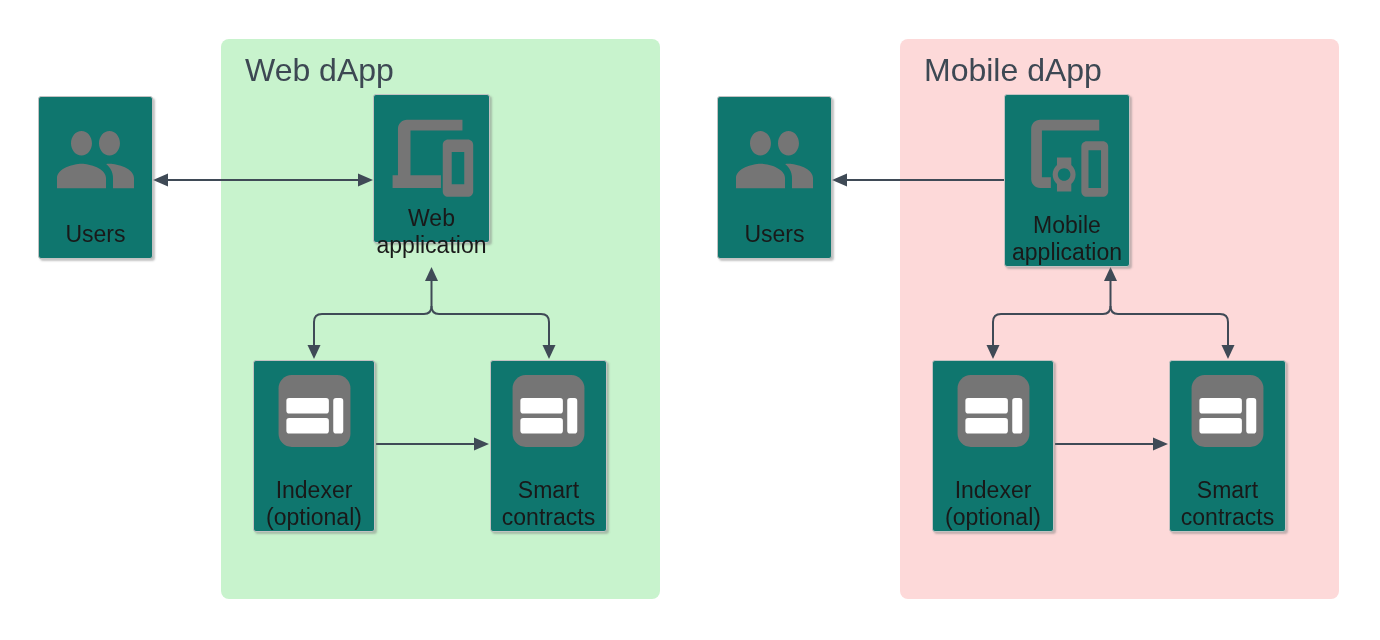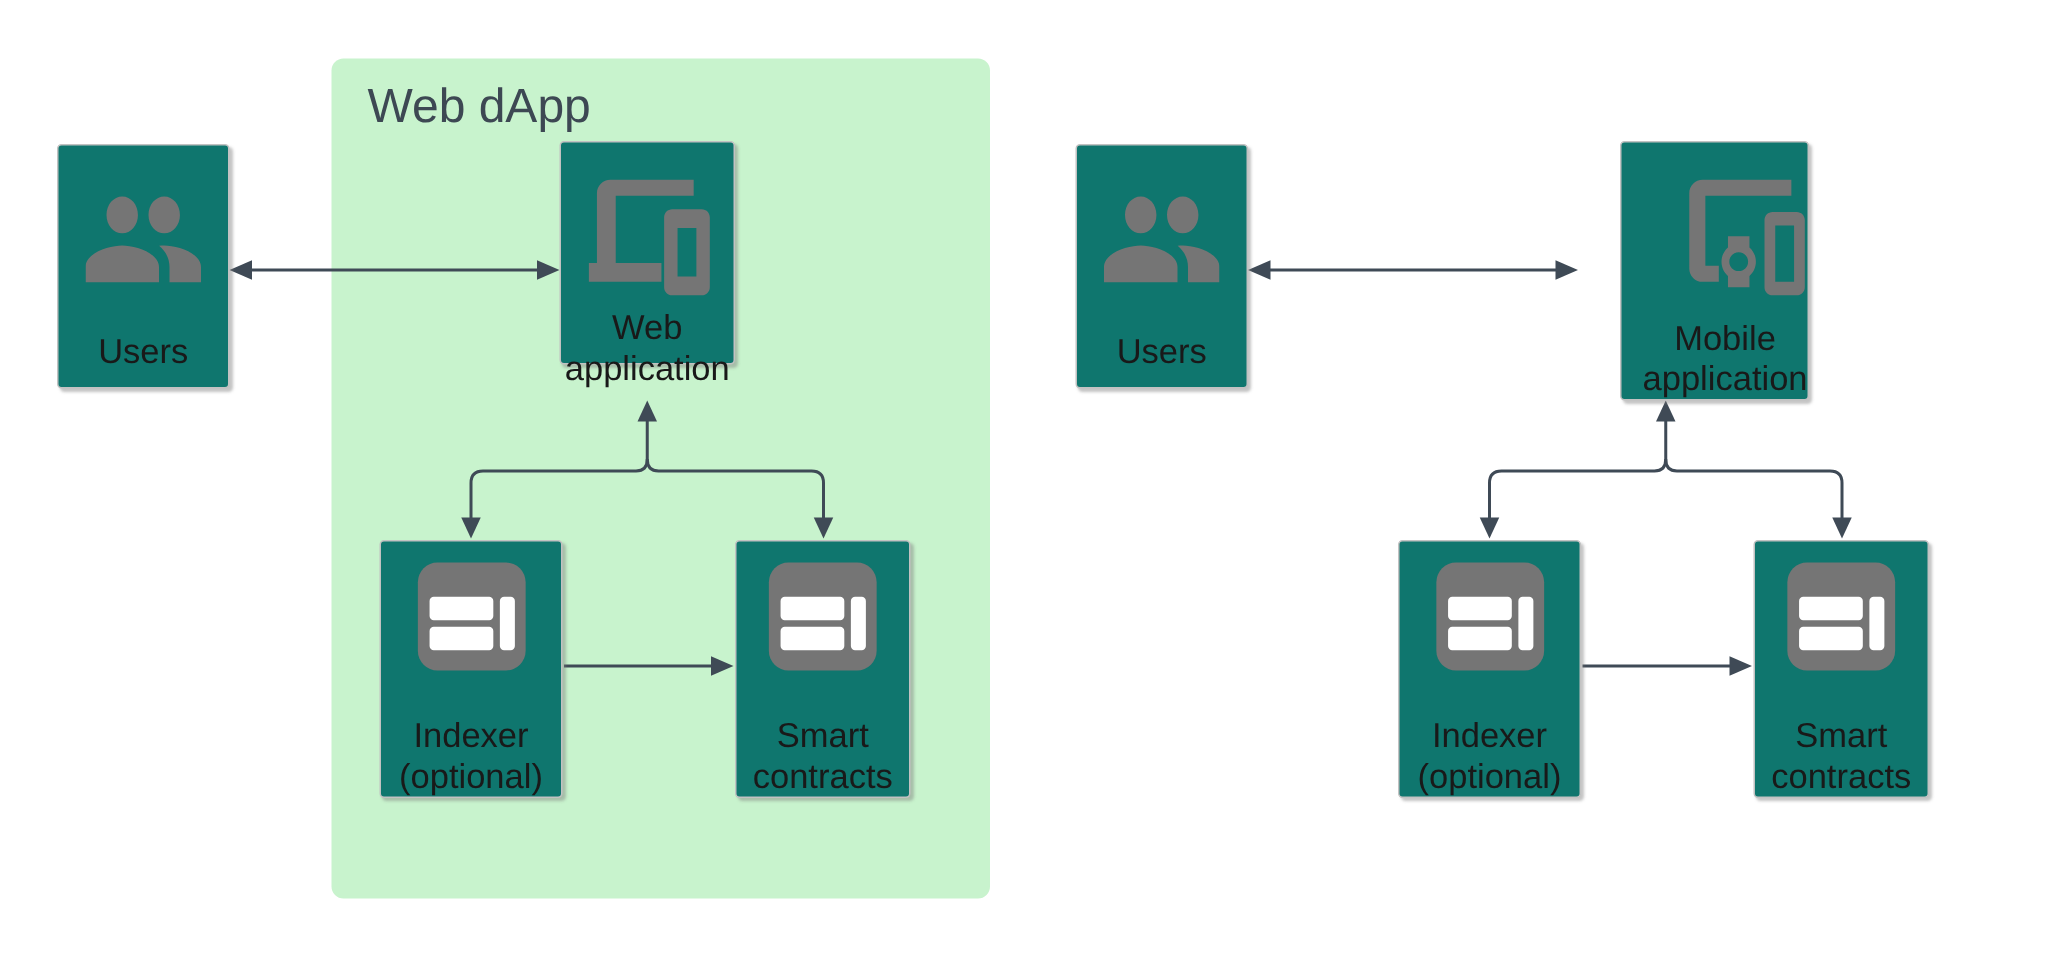--- a/index.html
+++ b/index.html
@@ -27,20 +27,23 @@
   .node-app      { padding:22px 0 0 0; }
   .node-backend  { padding:12px 0 0 0; }
 </style>
 </head>
 <body>
 
 <div class="canvas">
 
   <div class="panel panel-green">
     <div class="panel-title">Web dApp</div>
+  </div>
+  <div class="panel panel-pink">
+    <div class="panel-title">Mobile dApp</div>
   </div>
 
   <svg class="connectors" viewBox="0 0 1380 640">
 
     <g>
       <line class="edge" x1="166" y1="180" x2="360" y2="180"></line>
       <polygon class="head" points="153,180 168,173.5 168,186.5"></polygon>
       <polygon class="head" points="373,180 358,173.5 358,186.5"></polygon>
     </g>
 
@@ -121,21 +124,21 @@
     </div>
   </div>
 
   <div class="node node-users" style="left:717px; top:96px; width:115px; height:163px;">
     <svg class="icon" width="77" height="62" viewBox="1 4 22 15.2" preserveAspectRatio="none">
       <path d="M16 11c1.66 0 2.99-1.34 2.99-3S17.66 5 16 5c-1.66 0-3 1.34-3 3s1.34 3 3 3zm-8 0c1.66 0 2.99-1.34 2.99-3S9.66 5 8 5C6.34 5 5 6.34 5 8s1.34 3 3 3zm0 2c-2.33 0-7 1.17-7 3.5V19h14v-2.5c0-2.33-4.67-3.5-7-3.5zm8 0c-.29 0-.62.02-.97.05 1.16.84 1.97 1.97 1.97 3.45V19h6v-2.5c0-2.33-4.67-3.5-7-3.5z"></path>
     </svg>
     <div class="label">Users</div>
   </div>
 
-  <div class="node node-app" style="left:1080px; top:94px; width:126px; height:173px;align-items:flex-end;">
+  <div class="node node-app" style="left:1004px; top:94px; width:126px; height:173px;">
     <svg class="icon" width="86" height="88" viewBox="0 0 24 24">
       <path d="M21 0.5 L4.5 0.5 C3.1 0.5 2 1.6 2 3 L2 17 C2 18.4 3.1 19.5 4.5 19.5 L7.5 19.5 L7.5 16.5 L5 16.5 L5 3.5 L21 3.5 Z"></path>
       <path d="M13.2 11 L9.2 11 L9.2 13.1 C8.45 13.75 8 14.7 8 15.75 C8 16.8 8.45 17.75 9.2 18.4 L9.2 20.5 L13.2 20.5 L13.2 18.4 C13.95 17.75 14.4 16.8 14.4 15.75 C14.4 14.7 13.95 13.75 13.2 13.1 Z M11.2 17.5 C10.23 17.5 9.45 16.72 9.45 15.75 C9.45 14.78 10.23 14 11.2 14 C12.17 14 12.95 14.78 12.95 15.75 C12.95 16.72 12.17 17.5 11.2 17.5 Z"></path>
       <path d="M17.5 6.5 C16.67 6.5 16 7.17 16 8 L16 20.5 C16 21.33 16.67 22 17.5 22 L22 22 C22.83 22 23.5 21.33 23.5 20.5 L23.5 8 C23.5 7.17 22.83 6.5 22 6.5 Z M21.5 19.5 L18 19.5 L18 9 L21.5 9 Z"></path>
     </svg>
     <div class="label">
       <div>Mobile</div>
       <div>application</div>
     </div>
   </div>

